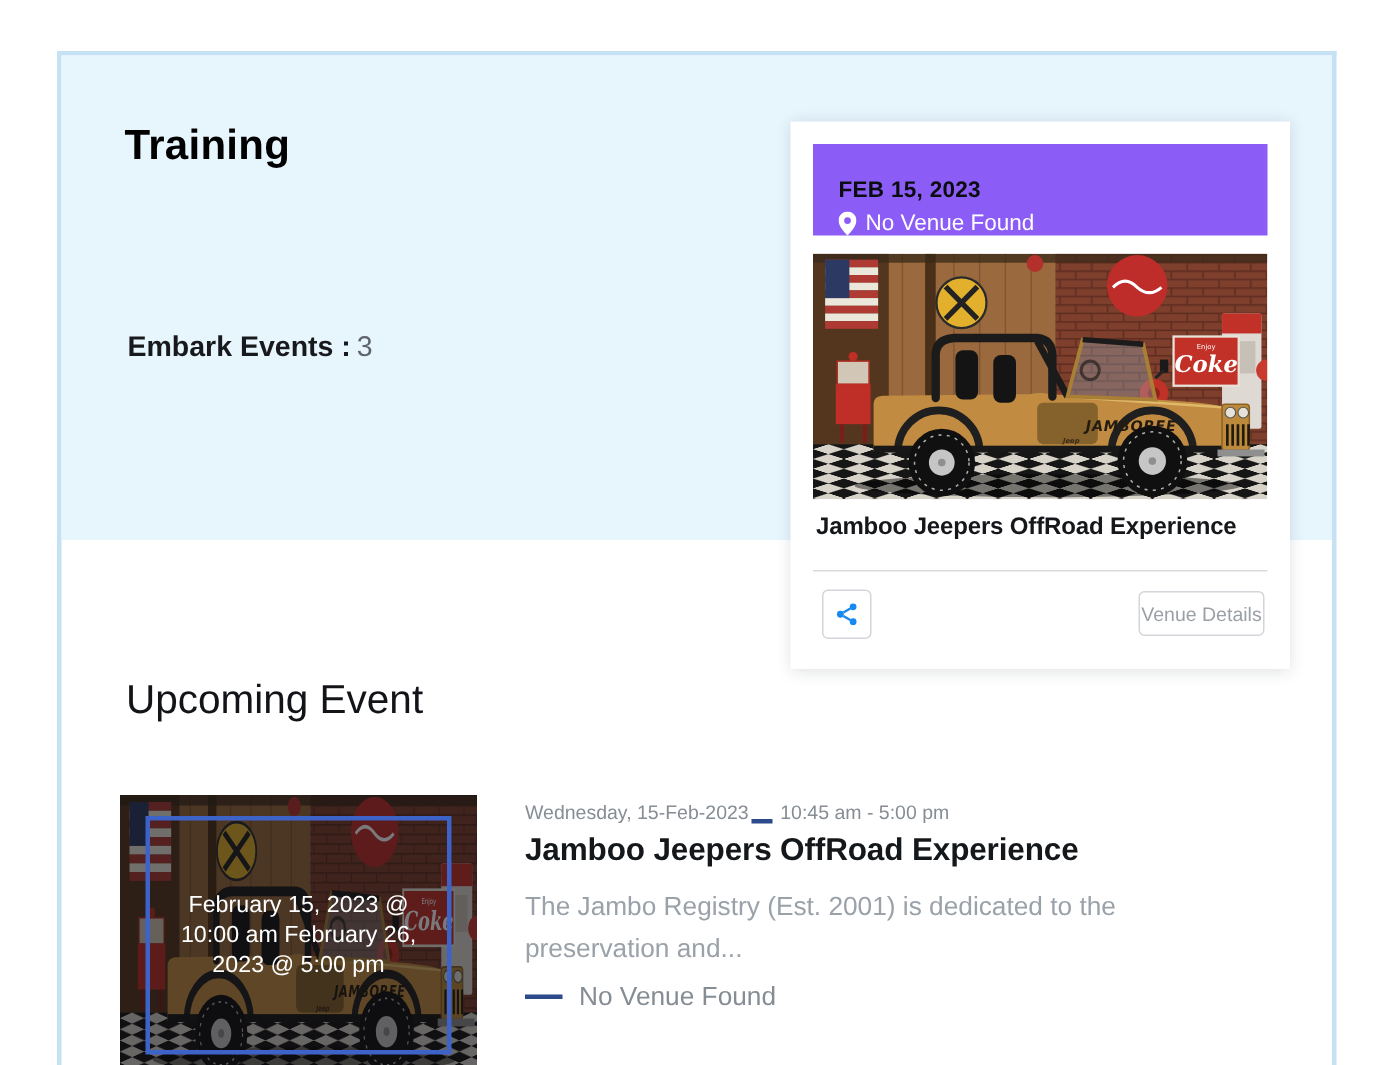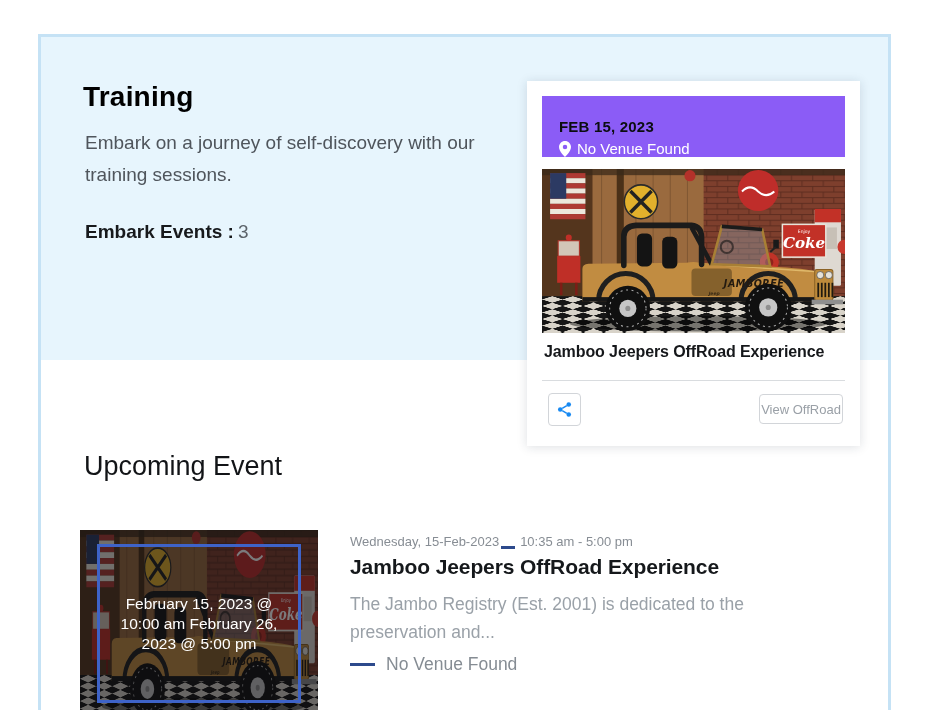--- a/index.html
+++ b/index.html
@@ -183,21 +183,20 @@
       <circle cx="448" cy="270" r="18" fill="#c6c6c6"></circle>
       <circle cx="448" cy="270" r="5" fill="#8f8f8f"></circle>
     </g>
   </symbol>
 </svg>
 
 <div class="container">
   <div class="hero"></div>
 
   <h1 class="page-title">Training</h1>
-  <p class="subtitle">Embark on a journey of self-discovery with our training sessions.</p>
   <div class="total">
     <span>Embark Events :</span><span class="tv">3</span>
   </div>
 
   <div class="card">
     <div class="card-header">
       <div class="card-date">FEB 15, 2023</div>
       <div class="card-venue">
         <svg width="12" height="16" viewBox="0 0 24 32">
           <path fill="#ffffff" fill-rule="evenodd" d="M12 0C5.4 0 0 5.4 0 12c0 9 12 20 12 20s12-11 12-20C24 5.4 18.6 0 12 0zm0 16.5A4.5 4.5 0 1 1 12 7.5a4.5 4.5 0 0 1 0 9z"></path>
@@ -215,39 +214,39 @@
     <button class="share-btn">
       <svg width="17" height="17" viewBox="0 0 24 24">
         <g fill="#1789f2">
           <circle cx="18" cy="5" r="3.2"></circle>
             <circle cx="6" cy="12" r="3.2"></circle>
             <circle cx="18" cy="19" r="3.2"></circle>
         </g>
         <path stroke="#1789f2" stroke-width="2.2" fill="none" d="M8.8 13.6l6.5 3.8M15.3 6.6L8.8 10.4"></path>
       </svg>
     </button>
-    <button class="details-btn">View OffRoad</button>
+    <button class="details-btn">Venue Details</button>
   </div>
 
   <h2 class="upcoming-title">Upcoming Event</h2>
 
   <div class="thumb">
     <svg viewBox="0 0 600 320" preserveAspectRatio="none">
         <use href="#jeep-scene"></use>
       </svg>
     <div class="thumb-overlay"></div>
     <div class="thumb-frame">
       <div class="thumb-text">February 15, 2023 @ 10:00 am February 26, 2023 @ 5:00 pm</div>
     </div>
   </div>
 
   <div class="meta">
     <span>Wednesday, 15-Feb-2023</span>
     <span class="dash-sm"></span>
-    <span>10:35 am - 5:00 pm</span>
+    <span>10:45 am - 5:00 pm</span>
   </div>
   <div class="l-title">Jamboo Jeepers OffRoad Experience</div>
   <p class="desc">The Jambo Registry (Est. 2001) is dedicated to the preservation and...</p>
   <div class="venue-row">
     <span class="dash-lg"></span>
     <span>No Venue Found</span>
   </div>
 </div>
 
 </body></html>

